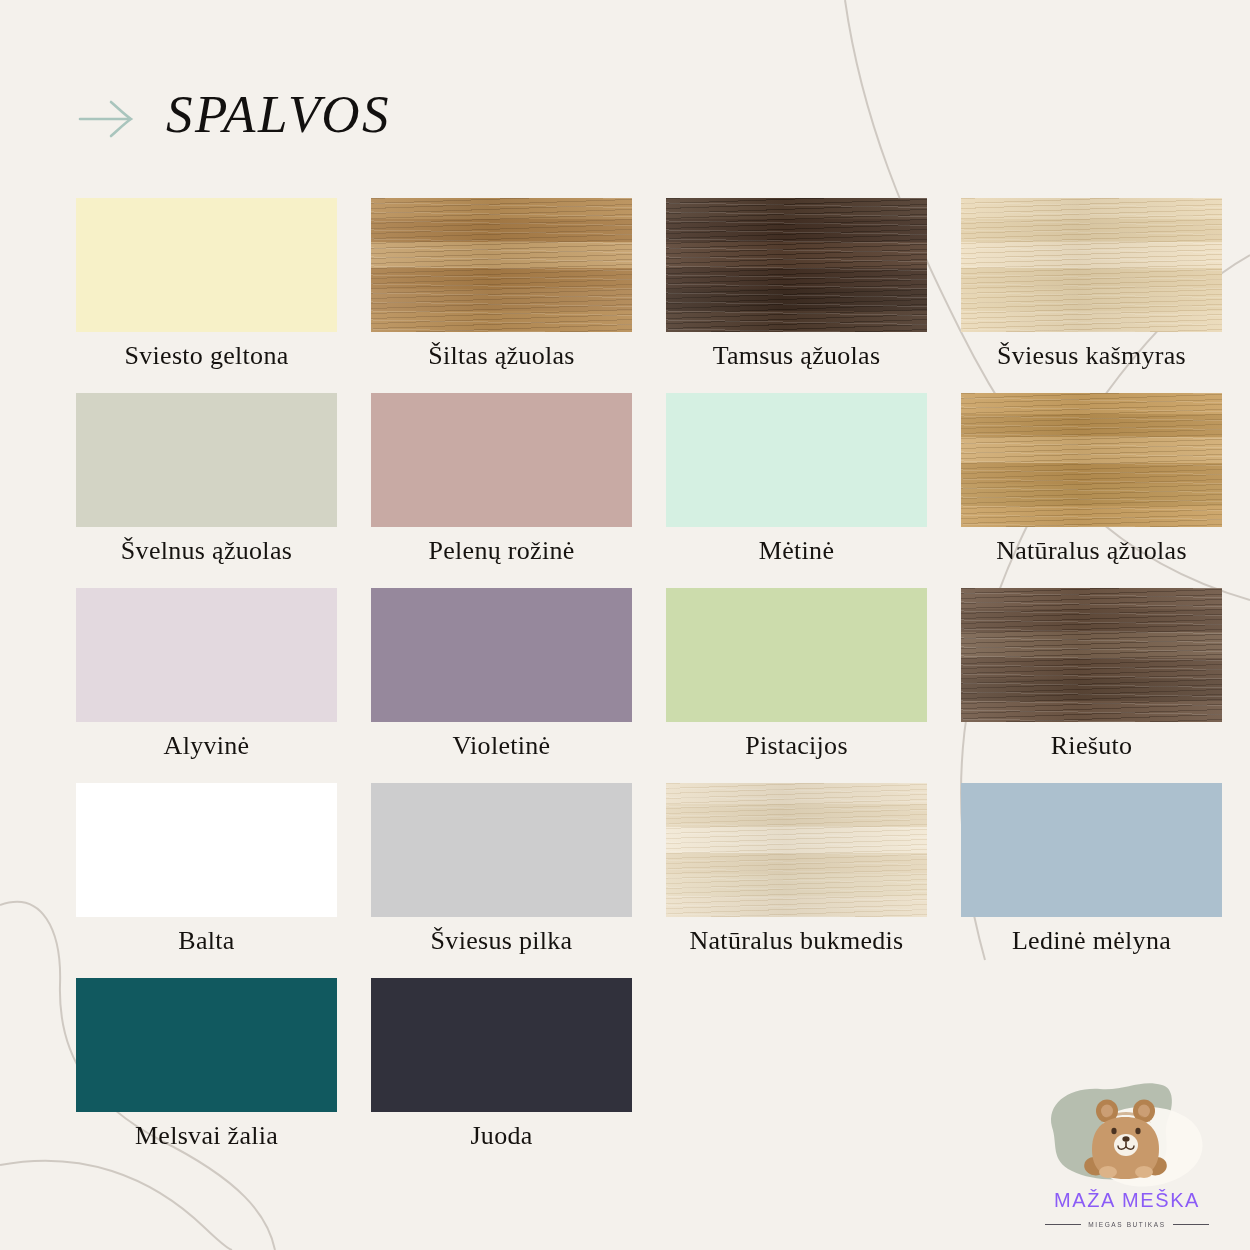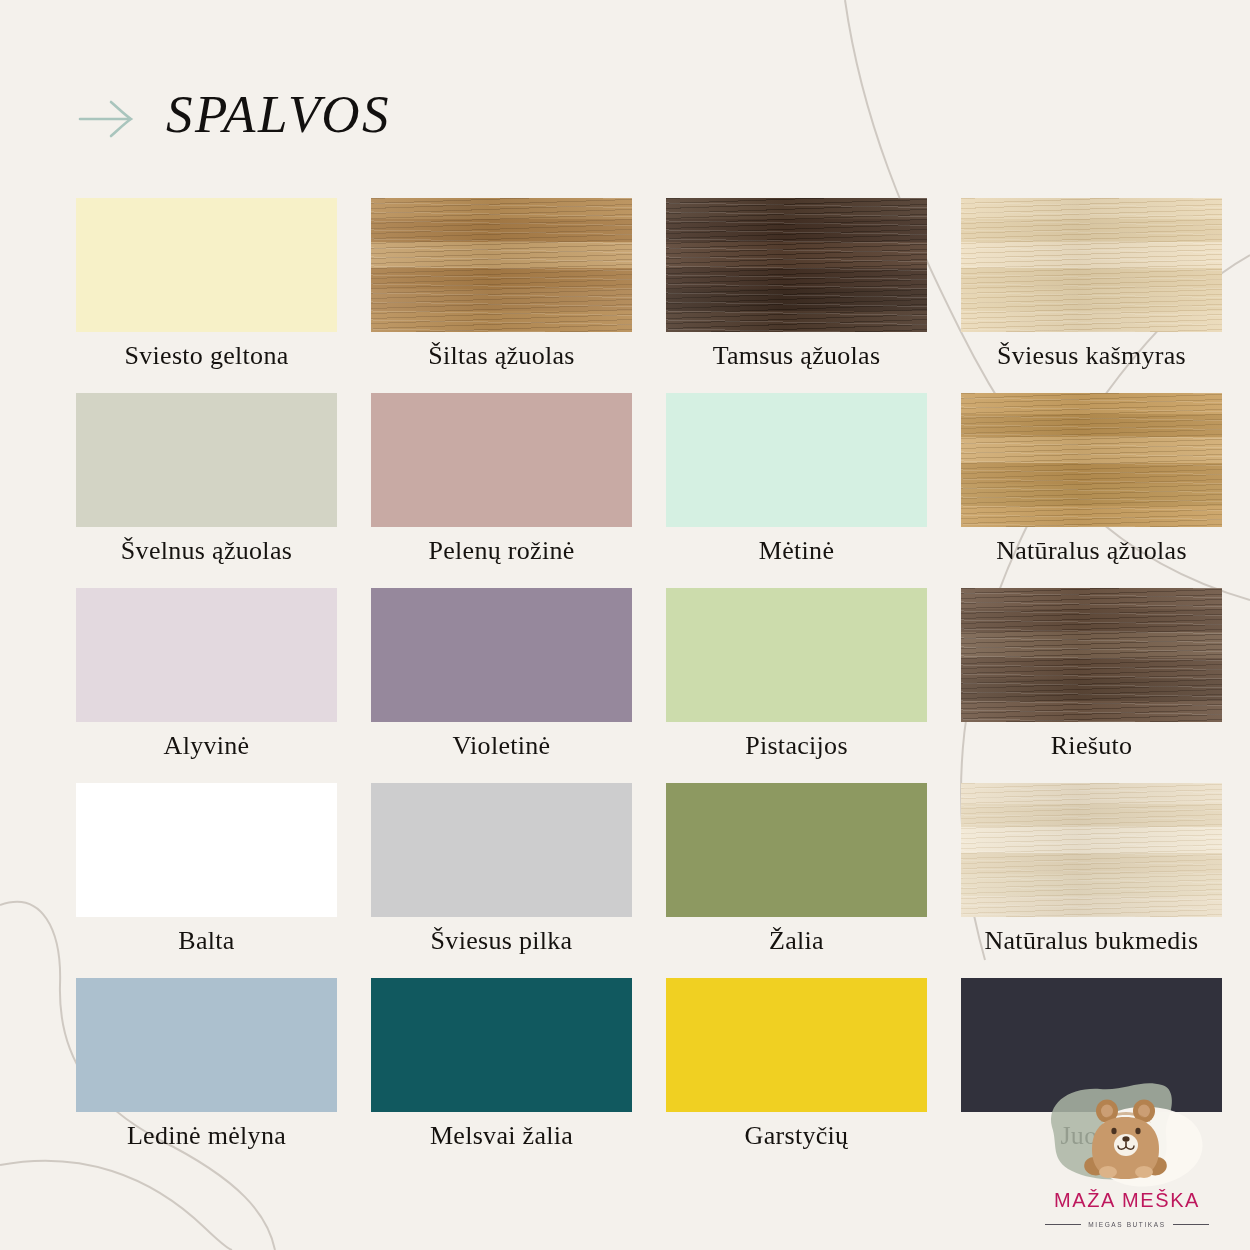--- a/index.html
+++ b/index.html
@@ -97,21 +97,21 @@
   .logo-art { position: absolute; top: 0; left: 0; width: 210px; height: 120px; }
   .logo-name {
     position: absolute;
     bottom: 28px;
     left: 0;
     width: 210px;
     text-align: center;
     font-family: "Liberation Sans", sans-serif;
     font-size: 20px;
     letter-spacing: 1.6px;
-    color: #be185d;
+    color: #8b5cf6;
   }
   .logo-tagline-wrap {
     position: absolute;
     bottom: 12px;
     left: 0;
     width: 210px;
     display: flex;
     align-items: center;
     justify-content: center;
     gap: 7px;
@@ -194,38 +194,30 @@
     </div>
     <div class="cell">
       <div class="swatch" style="background: rgb(255, 255, 255);"></div>
       <div class="caption">Balta</div>
     </div>
     <div class="cell">
       <div class="swatch" style="background: rgb(205, 205, 206);"></div>
       <div class="caption">Šviesus pilka</div>
     </div>
     <div class="cell">
-      <div class="swatch" style="background: rgb(141, 153, 97);"></div>
-      <div class="caption">Žalia</div>
-    </div>
-    <div class="cell">
       <div class="swatch" style="background-color: rgb(233, 220, 195); background-image: linear-gradient(90deg, rgba(255, 255, 255, 0.1) 0%, rgba(0, 0, 0, 0.05) 45%, rgba(255, 255, 255, 0.08) 100%), repeating-linear-gradient(181deg, rgba(255, 255, 255, 0.13) 0px, rgba(255, 255, 255, 0.13) 1px, rgba(255, 255, 255, 0) 1px, rgba(255, 255, 255, 0) 9px), repeating-linear-gradient(178deg, rgba(178, 150, 104, 0.22) 0px, rgba(178, 150, 104, 0.22) 1px, rgba(255, 255, 255, 0) 1px, rgba(255, 255, 255, 0) 5px), linear-gradient(rgb(236, 224, 201) 0%, rgb(236, 224, 201) 16%, rgb(229, 215, 187) 16%, rgb(229, 215, 187) 33%, rgb(242, 232, 212) 33%, rgb(242, 232, 212) 52%, rgb(229, 215, 187) 52%, rgb(229, 215, 187) 68%, rgb(232, 220, 194) 68%, rgb(232, 220, 194) 84%, rgb(236, 224, 201) 84%, rgb(236, 224, 201) 100%);"></div>
       <div class="caption">Natūralus bukmedis</div>
     </div>
     <div class="cell">
       <div class="swatch" style="background: rgb(172, 192, 206);"></div>
       <div class="caption">Ledinė mėlyna</div>
     </div>
     <div class="cell">
       <div class="swatch" style="background: rgb(17, 89, 95);"></div>
       <div class="caption">Melsvai žalia</div>
-    </div>
-    <div class="cell">
-      <div class="swatch" style="background: rgb(240, 208, 34);"></div>
-      <div class="caption">Garstyčių</div>
     </div>
     <div class="cell">
       <div class="swatch" style="background: rgb(49, 49, 60);"></div>
       <div class="caption">Juoda</div>
     </div>
   </div>
 
 <div class="logo">
   <svg class="logo-art" viewBox="0 0 210 120" fill="none">
     <path d="M30 52 C 24 28, 48 12, 78 14 C 104 16, 118 4, 140 10 C 152 13, 152 30, 146 44 C 140 60, 150 72, 140 88 C 128 106, 78 110, 50 96 C 28 85, 36 70, 30 52 Z" fill="#aab5a5" opacity="0.85"></path>

